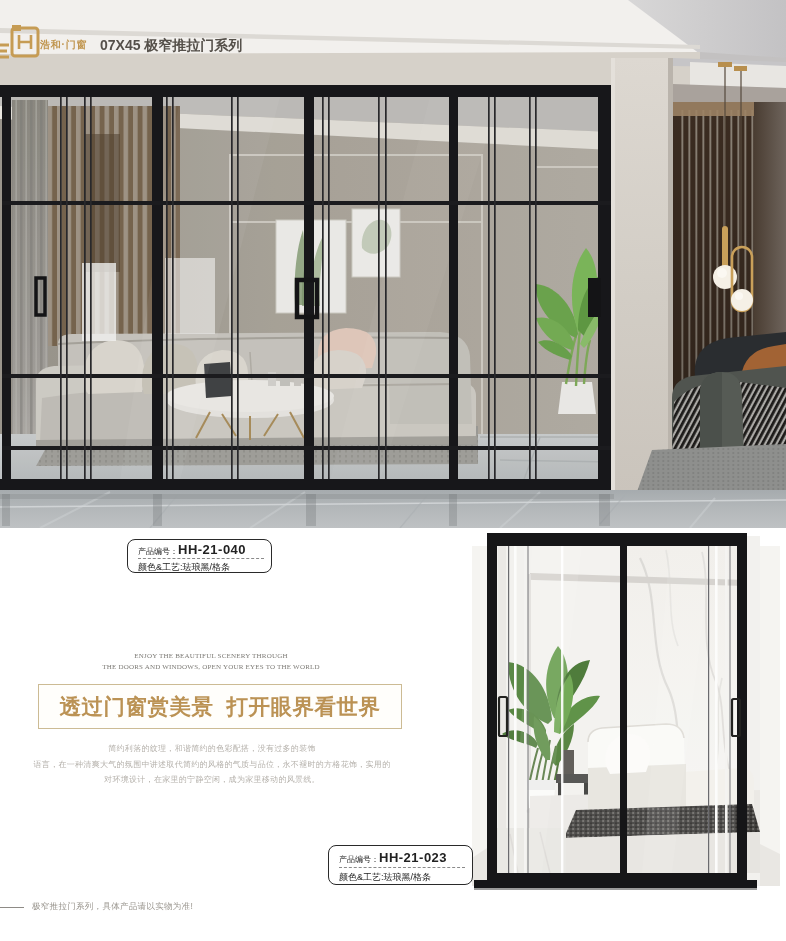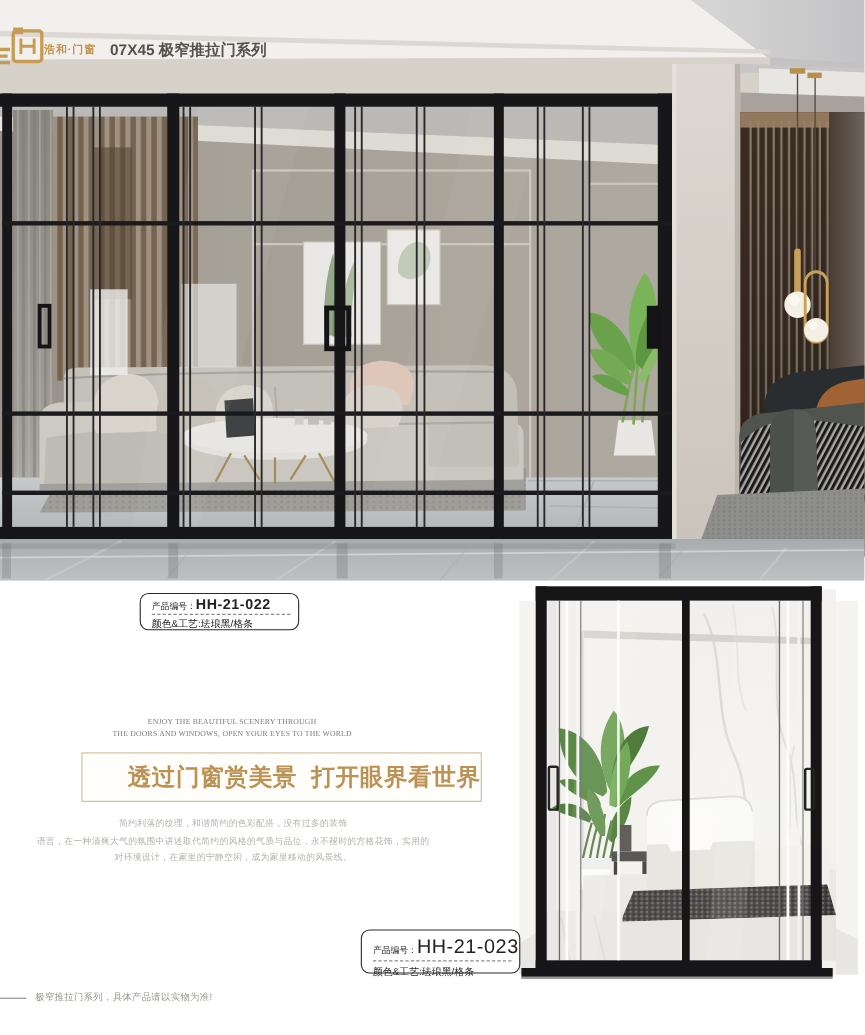--- a/index.html
+++ b/index.html
@@ -283,30 +283,30 @@
     <rect x="12" y="28" width="26" height="28" rx="3" fill="none" stroke="#c69c54" stroke-width="3"></rect>
     <path d="M19 35 L19 49 M31 35 L31 49 M19 42 L31 42" stroke="#c69c54" stroke-width="2.6"></path>
     <rect x="12" y="25" width="9" height="6" fill="#c69c54"></rect>
     <text x="40" y="48" font-size="10" font-weight="bold" fill="#c0954e" letter-spacing="0.8">浩和·门窗</text>
     <text x="100" y="50" font-size="14" font-weight="bold" fill="#55504a" letter-spacing="0">07X45 极窄推拉门系列</text>
   </g>
 </svg>
 </div>
 
 <div class="abs" style="left:127px;top:539px;width:145px;height:34px;border:1.2px solid #2a2a2a;border-radius:8px;background:#fff;box-sizing:border-box;padding:2px 7px 0 10px;">
-  <div style="font-size:8px;color:#222;white-space:nowrap;">产品编号：<span style="font-size:13px;font-weight:bold;letter-spacing:0.5px;">HH-21-022</span></div>
+  <div style="font-size:8px;color:#222;white-space:nowrap;">产品编号：<span style="font-size:13px;font-weight:bold;letter-spacing:0.5px;">HH-21-040</span></div>
   <div style="border-top:1px dashed #8a8a8a;margin-top:1px;"></div>
   <div style="font-size:9px;color:#222;margin-top:2px;white-space:nowrap;">颜色&amp;工艺:珐琅黑/格条</div>
 </div>
 
 <div class="abs" style="left:0px;top:651px;width:422px;text-align:center;font-family:'Liberation Serif',serif;font-weight:normal;color:#7d7b76;font-size:7px;letter-spacing:0.2px;line-height:11px;">
   ENJOY THE BEAUTIFUL SCENERY THROUGH<br>THE DOORS AND WINDOWS, OPEN YOUR EYES TO THE WORLD
 </div>
 
-<div class="abs" style="left:38px;top:684px;width:364px;height:45px;border:1px solid #ccbb94;background:#fffefb;box-sizing:border-box;text-align:right;line-height:45px;font-size:21.5px;font-weight:bold;color:#bb9254;letter-spacing:0.5px;white-space:nowrap;margin-left:36px;">透过门窗赏美景&nbsp;&nbsp;打开眼界看世界</div>
+<div class="abs" style="left:38px;top:684px;width:364px;height:45px;border:1px solid #ccbb94;background:#fffefb;box-sizing:border-box;text-align:center;line-height:45px;font-size:21.5px;font-weight:bold;color:#bb9254;letter-spacing:0.5px;white-space:nowrap;">透过门窗赏美景&nbsp;&nbsp;打开眼界看世界</div>
 
 <div class="abs" style="left:2px;top:741px;width:420px;text-align:center;color:#b5b1ab;font-size:8px;line-height:15.5px;letter-spacing:0.3px;white-space:nowrap;">
   简约利落的纹理，和谐简约的色彩配搭，没有过多的装饰<br>语言，在一种清爽大气的氛围中讲述取代简约的风格的气质与品位，永不褪时的方格花饰，实用的<br>对环境设计，在家里的宁静空闲，成为家里移动的风景线。
 </div>
 
 <div class="abs" style="left:470px;top:528px;width:312px;height:364px;">
 <svg width="312" height="364" viewBox="0 0 312 364" xmlns="http://www.w3.org/2000/svg">
   <defs>
     <linearGradient id="mwall" x1="0" y1="0" x2="0" y2="1">
       <stop offset="0" stop-color="#f0eeea"></stop>
@@ -406,21 +406,21 @@
   <rect x="4" y="360" width="283" height="2" fill="#9a9a9a"></rect>
 
   <rect x="91" y="18" width="2.4" height="327" fill="#ffffff" opacity="0.9"></rect>
 
   <rect x="29" y="169" width="8" height="39" rx="1.5" fill="none" stroke="#222220" stroke-width="2.2"></rect>
   <rect x="262" y="171" width="8" height="37" rx="1.5" fill="none" stroke="#222220" stroke-width="2.2"></rect>
 </svg>
 </div>
 
 <div class="abs" style="left:328px;top:845px;width:145px;height:40px;border:1.2px solid #2a2a2a;border-radius:8px;background:#fff;box-sizing:border-box;padding:4px 7px 0 10px;">
-  <div style="font-size:8px;color:#222;white-space:nowrap;">产品编号：<span style="font-size:18px;font-weight:normal;letter-spacing:0.5px;">HH-21-023</span></div>
+  <div style="font-size:8px;color:#222;white-space:nowrap;">产品编号：<span style="font-size:13px;font-weight:bold;letter-spacing:0.5px;">HH-21-023</span></div>
   <div style="border-top:1px dashed #8a8a8a;margin-top:2px;"></div>
   <div style="font-size:9px;color:#222;margin-top:3px;white-space:nowrap;">颜色&amp;工艺:珐琅黑/格条</div>
 </div>
 
 <div class="abs" style="left:0;top:901px;width:420px;">
   <div class="abs" style="left:0;top:6px;width:24px;border-top:1px solid #8e8b86;"></div>
   <div class="abs" style="left:32px;top:0;font-size:8.5px;color:#9a968f;letter-spacing:0.3px;white-space:nowrap;">极窄推拉门系列，具体产品请以实物为准!</div>
 </div>
 
 </body></html>

